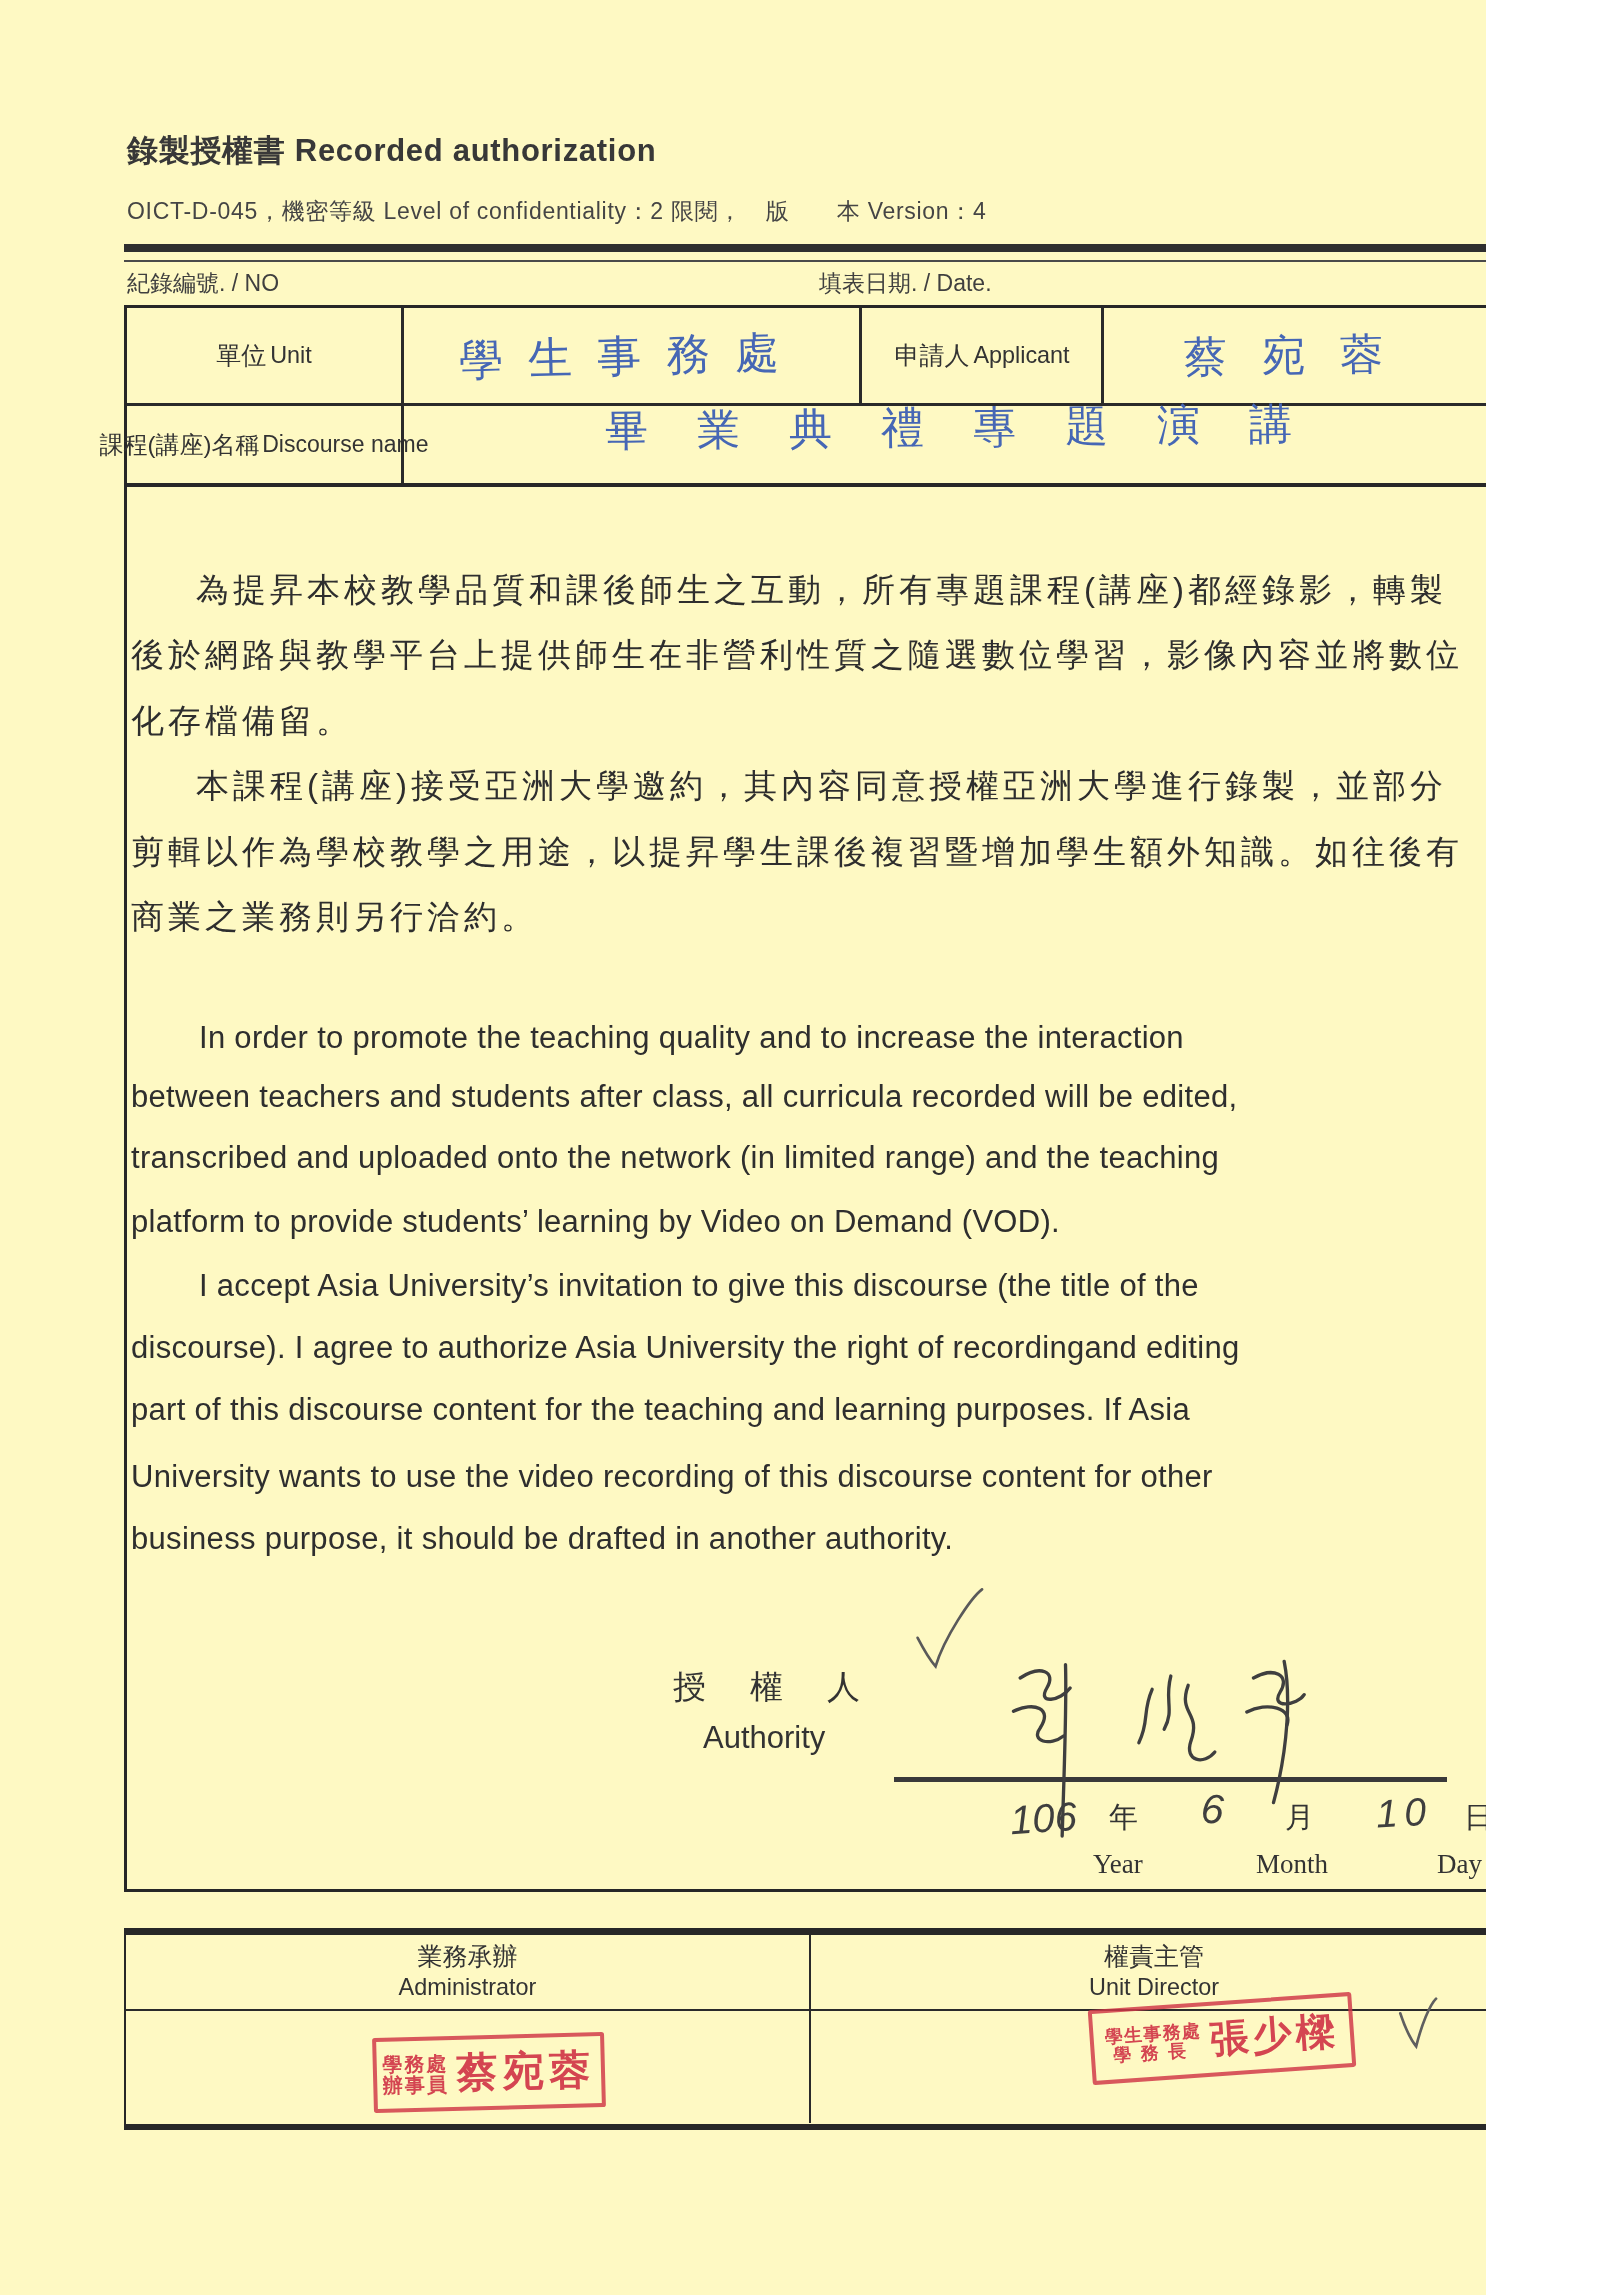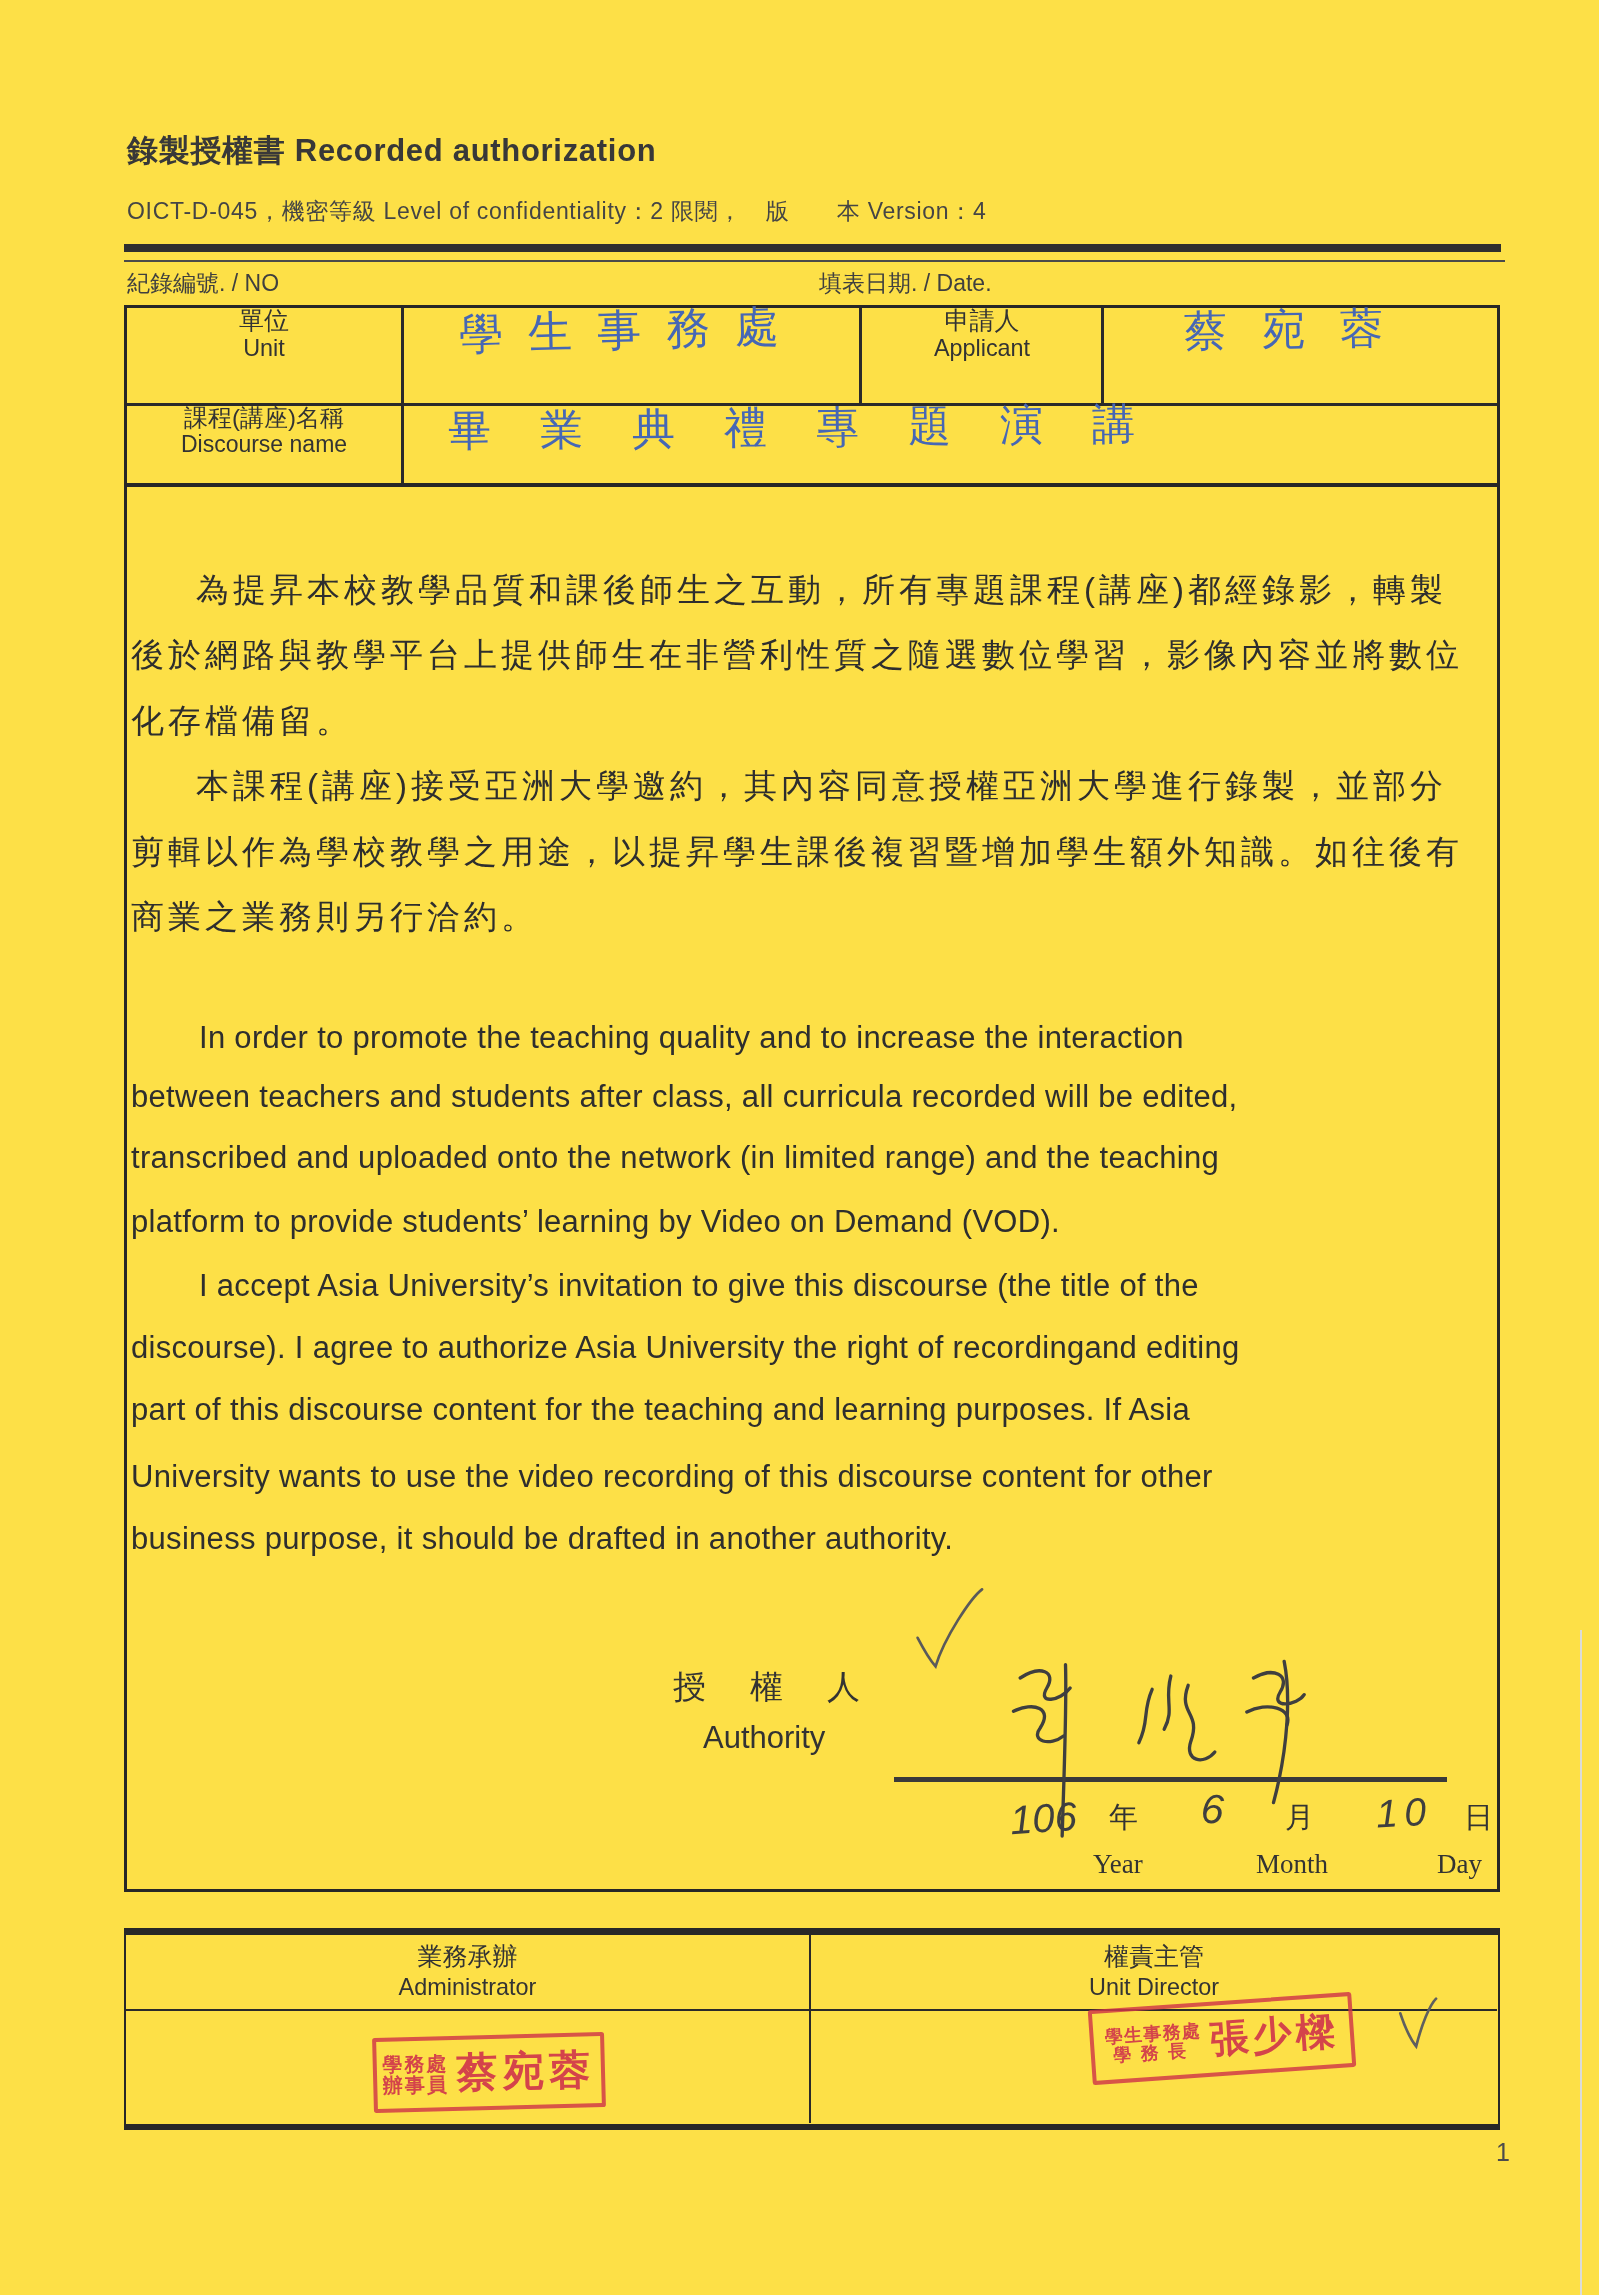--- a/index.html
+++ b/index.html
@@ -1,29 +1,29 @@
 <!DOCTYPE html>
 <html style="font-size:10.7px"><head>
 <meta charset="utf-8">
 <style>
   html,body{margin:0;padding:0;background:#ffffff;}
   .page{
-    position:relative;width:1599px;height:2295px;background:#fde047;
+    position:relative;width:1486px;height:2295px;background:#fef9c3;
     font-family:"Liberation Sans", sans-serif;color:#2e2e2e;overflow:hidden;
   }
   .abs{position:absolute;line-height:1;white-space:nowrap;}
 
   .doc-title{left:127px;top:135px;font-size:31px;font-weight:700;color:#383838;letter-spacing:0.7px;}
   .code-line{left:127px;top:200px;font-size:23px;color:#454545;letter-spacing:0.7px;}
   .rule-thick{left:124px;top:244px;width:1377px;height:8px;background:#2f2f2f;}
   .rule-thin{left:124px;top:260px;width:1381px;height:2px;background:#4a4a4a;}
   .meta-label{font-size:23px;color:#3f3f3f;}
 
   .tbl1{left:124px;top:305px;width:1376px;height:182px;border:3.3px solid #272727;box-sizing:border-box;}
-  .tbl1 .cell{position:absolute;display:flex;flex-direction:column;align-items:center;justify-content:flex-start;gap:4px;}
+  .tbl1 .cell{position:absolute;display:flex;flex-direction:row;align-items:center;justify-content:center;gap:4px;}
   .vline,.hline{position:absolute;background:#2a2a2a;}
   .lbl-zh{font-size:25px;font-weight:500;color:#333;}
   .lbl-en{font-size:23.4px;color:#333;}
 
   .hw{color:#4667b5;font-weight:400;}
   .hw-unit{font-size:44px;letter-spacing:25px;transform:rotate(-1.5deg);}
   .hw-applicant{font-size:43px;letter-spacing:35px;transform:rotate(-1deg);}
   .hw-discourse{font-size:43px;letter-spacing:49px;transform:rotate(-0.6deg);padding-left:44px;}
 
   .bigbox{left:124px;top:483px;width:1376px;height:1409px;border:3.3px solid #272727;box-sizing:border-box;}

